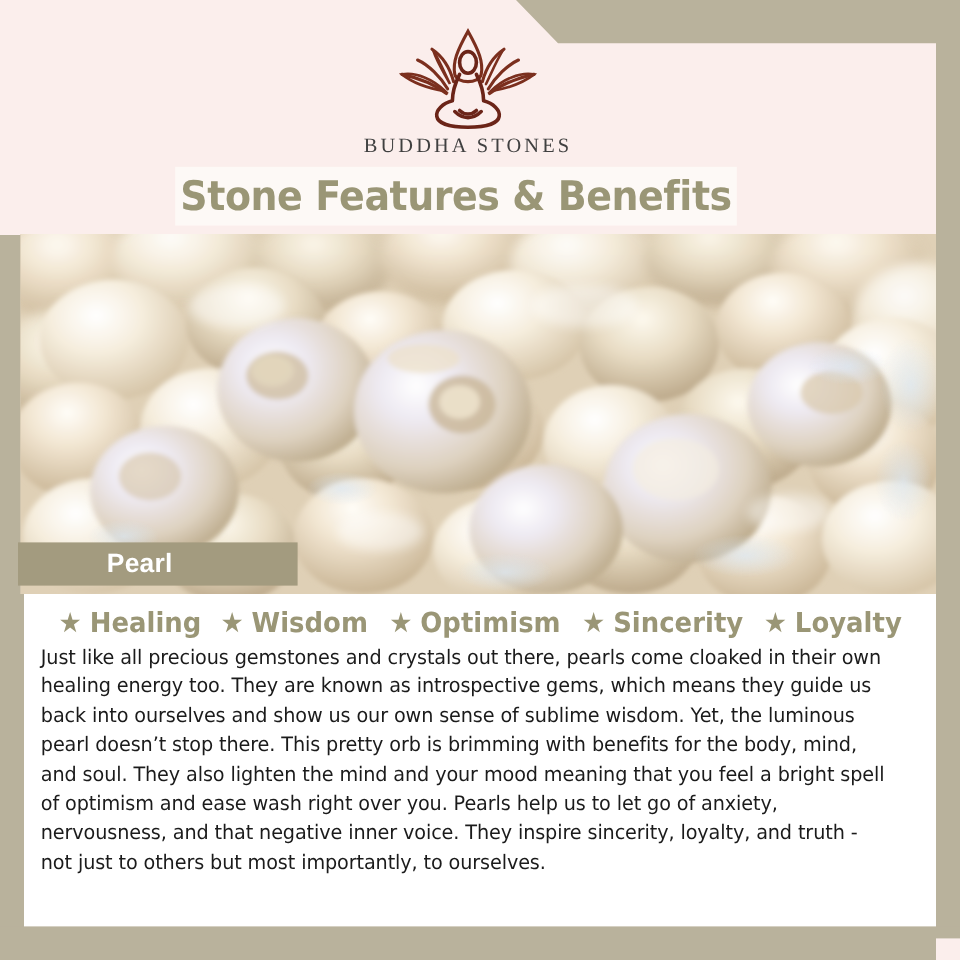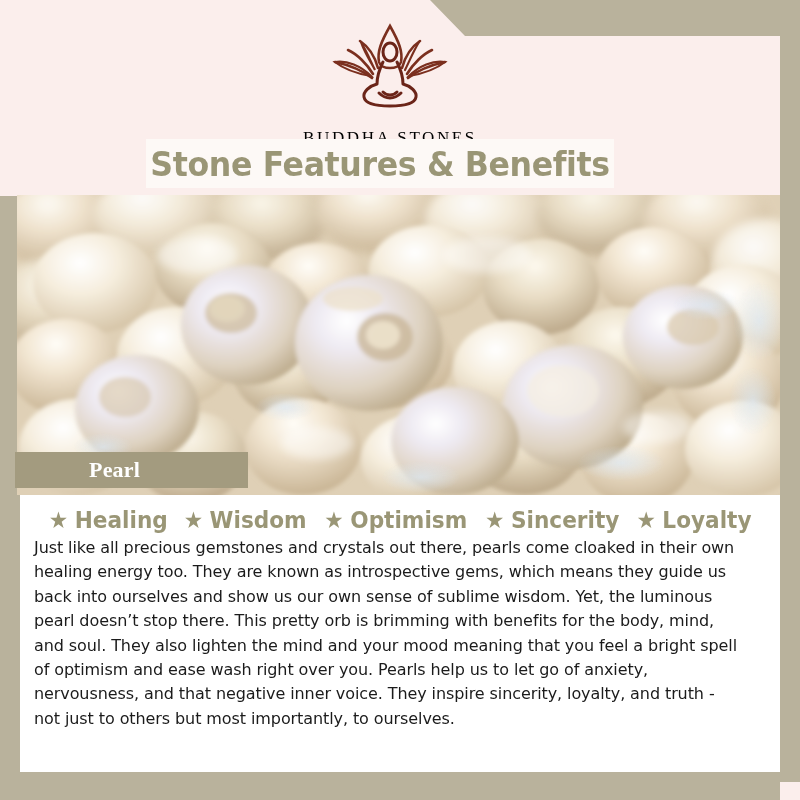--- a/index.html
+++ b/index.html
@@ -76,25 +76,25 @@
     left: 0;
     top: 18px;
     width: 780px;
     text-align: center;
   }
   .logo-mark {
     display: block;
     margin: 0 auto;
   }
   .brand-name {
-    margin-top: 18px;
+    margin-top: 2px;
     font-family: "Liberation Serif", serif;
     font-size: 17px;
     letter-spacing: 2.6px;
-    color: #000000;
+    color: #404040;
     text-align: center;
   }
 
   
   .title-banner {
     position: absolute;
     left: 146px;
     top: 139px;
     width: 468px;
     height: 49px;
@@ -134,21 +134,21 @@
     left: 15px;
     top: 452px;
     width: 233px;
     height: 36px;
     background: #a39b7f;
     display: flex;
     align-items: center;
   }
   .stone-name {
     margin-left: 74px;
-    font-family: Liberation Serif, serif;
+    font-family: Liberation Sans, sans-serif;
     font-weight: bold;
     font-size: 22px;
     color: #ffffff;
     letter-spacing: 0.2px;
   }
 
   
   .panel {
     position: absolute;
     left: 20px;

